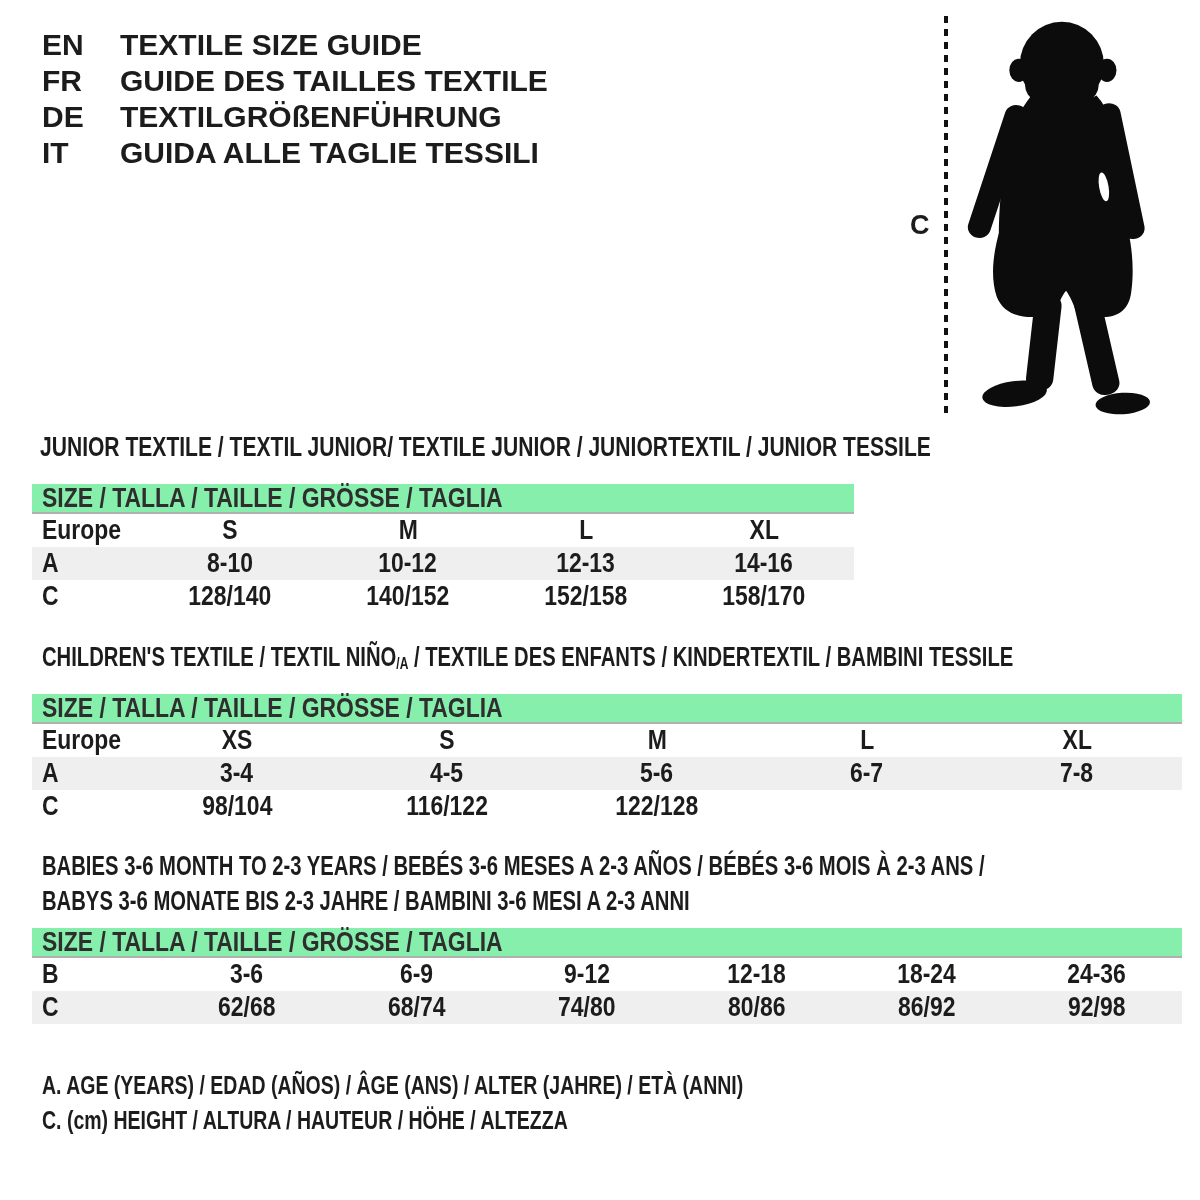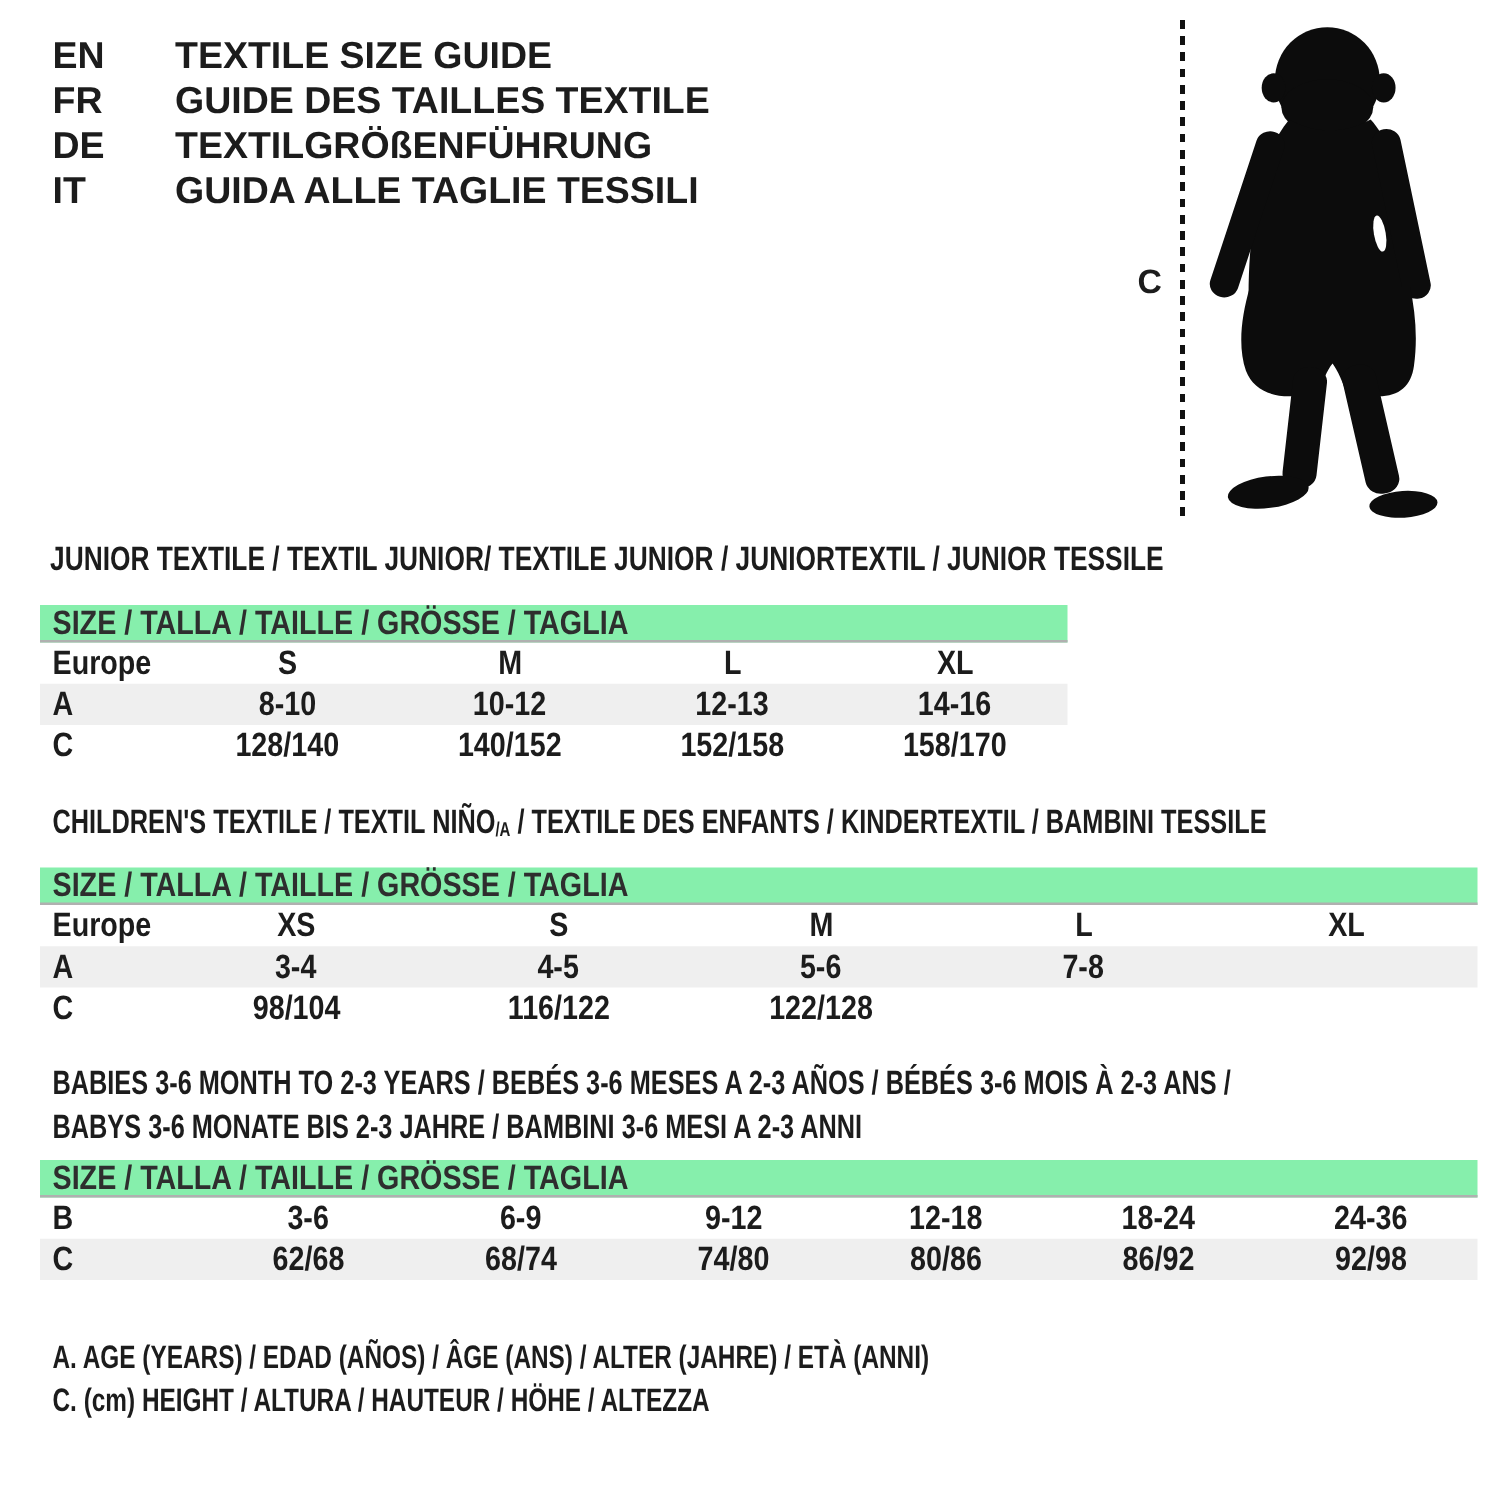--- a/index.html
+++ b/index.html
@@ -15,21 +15,21 @@
   .abs{position:absolute;}
   .cnd{display:inline-block;transform-origin:0 50%;white-space:nowrap;}
   .cc{transform-origin:50% 50%;}
   .s100{transform:scaleX(1);}
   .s85{transform:scaleX(.85);}
   .s78{transform:scaleX(.78);}
   .s75{transform:scaleX(.75);}
 
   
   .langs{left:42px;top:27px;font-size:30px;line-height:36px;}
-  .lang-row{display:flex;gap:20px;}
+  .lang-row{display:flex;}
   .lang-code{width:78px;}
 
   
   .measure-line{
     left:944px;top:16px;width:4px;height:398px;
     background:repeating-linear-gradient(to bottom,#111 0px,#111 7px,transparent 7px,transparent 13px);
   }
   .measure-label{left:910px;top:210px;font-size:27px;}
   .baby{left:960px;top:12px;}
 
@@ -149,20 +149,21 @@
     <div class="dcell"><span class="cnd cc s85">S</span></div>
     <div class="dcell"><span class="cnd cc s85">M</span></div>
     <div class="dcell"><span class="cnd cc s85">L</span></div>
     <div class="dcell"><span class="cnd cc s85">XL</span></div>
   </div>
   <div class="trow stripe">
     <div class="lblcell"><span class="cnd s85">A</span></div>
     <div class="dcell"><span class="cnd cc s85">3-4</span></div>
     <div class="dcell"><span class="cnd cc s85">4-5</span></div>
     <div class="dcell"><span class="cnd cc s85">5-6</span></div>
+    <div class="dcell"><span class="cnd cc s85">6-7</span></div>
     <div class="dcell"><span class="cnd cc s85">7-8</span></div>
   </div>
   <div class="trow">
     <div class="lblcell"><span class="cnd s85">C</span></div>
     <div class="dcell"><span class="cnd cc s85">98/104</span></div>
     <div class="dcell"><span class="cnd cc s85">116/122</span></div>
     <div class="dcell"><span class="cnd cc s85">122/128</span></div>
   </div>
 </div>
 

